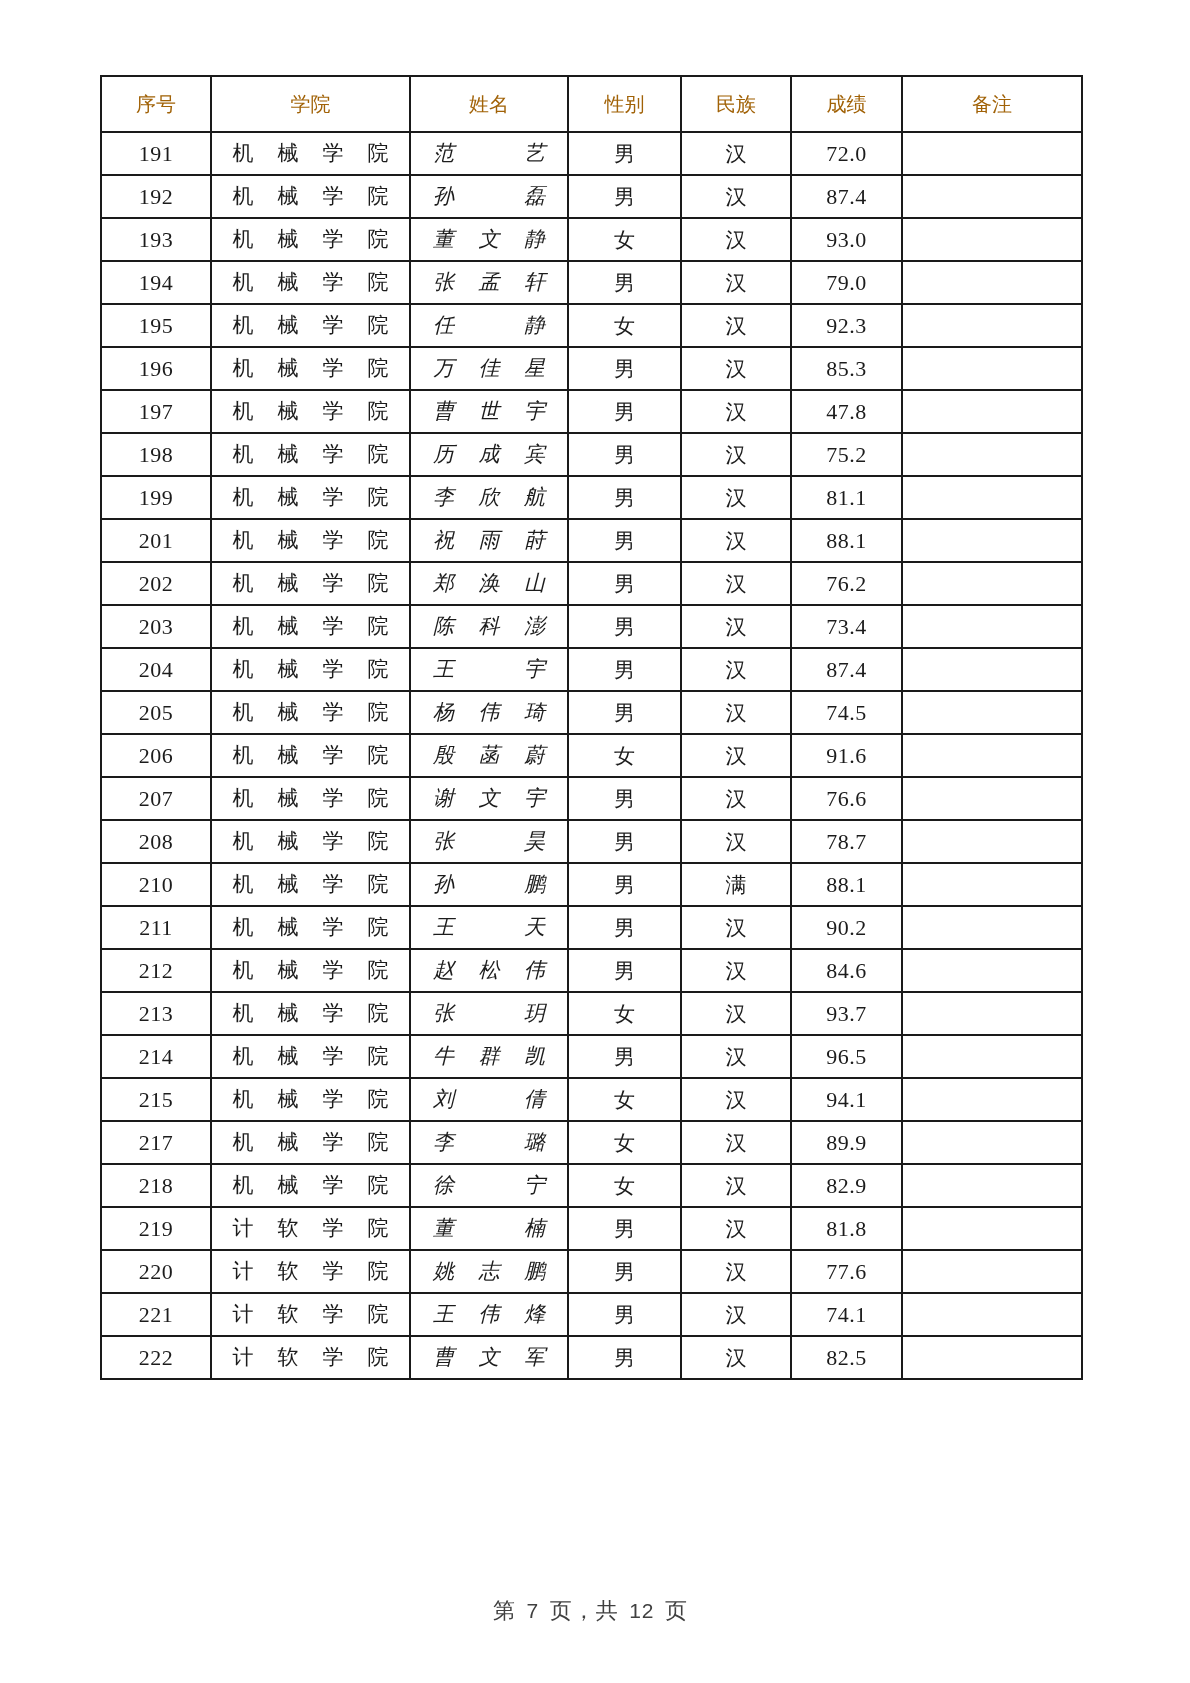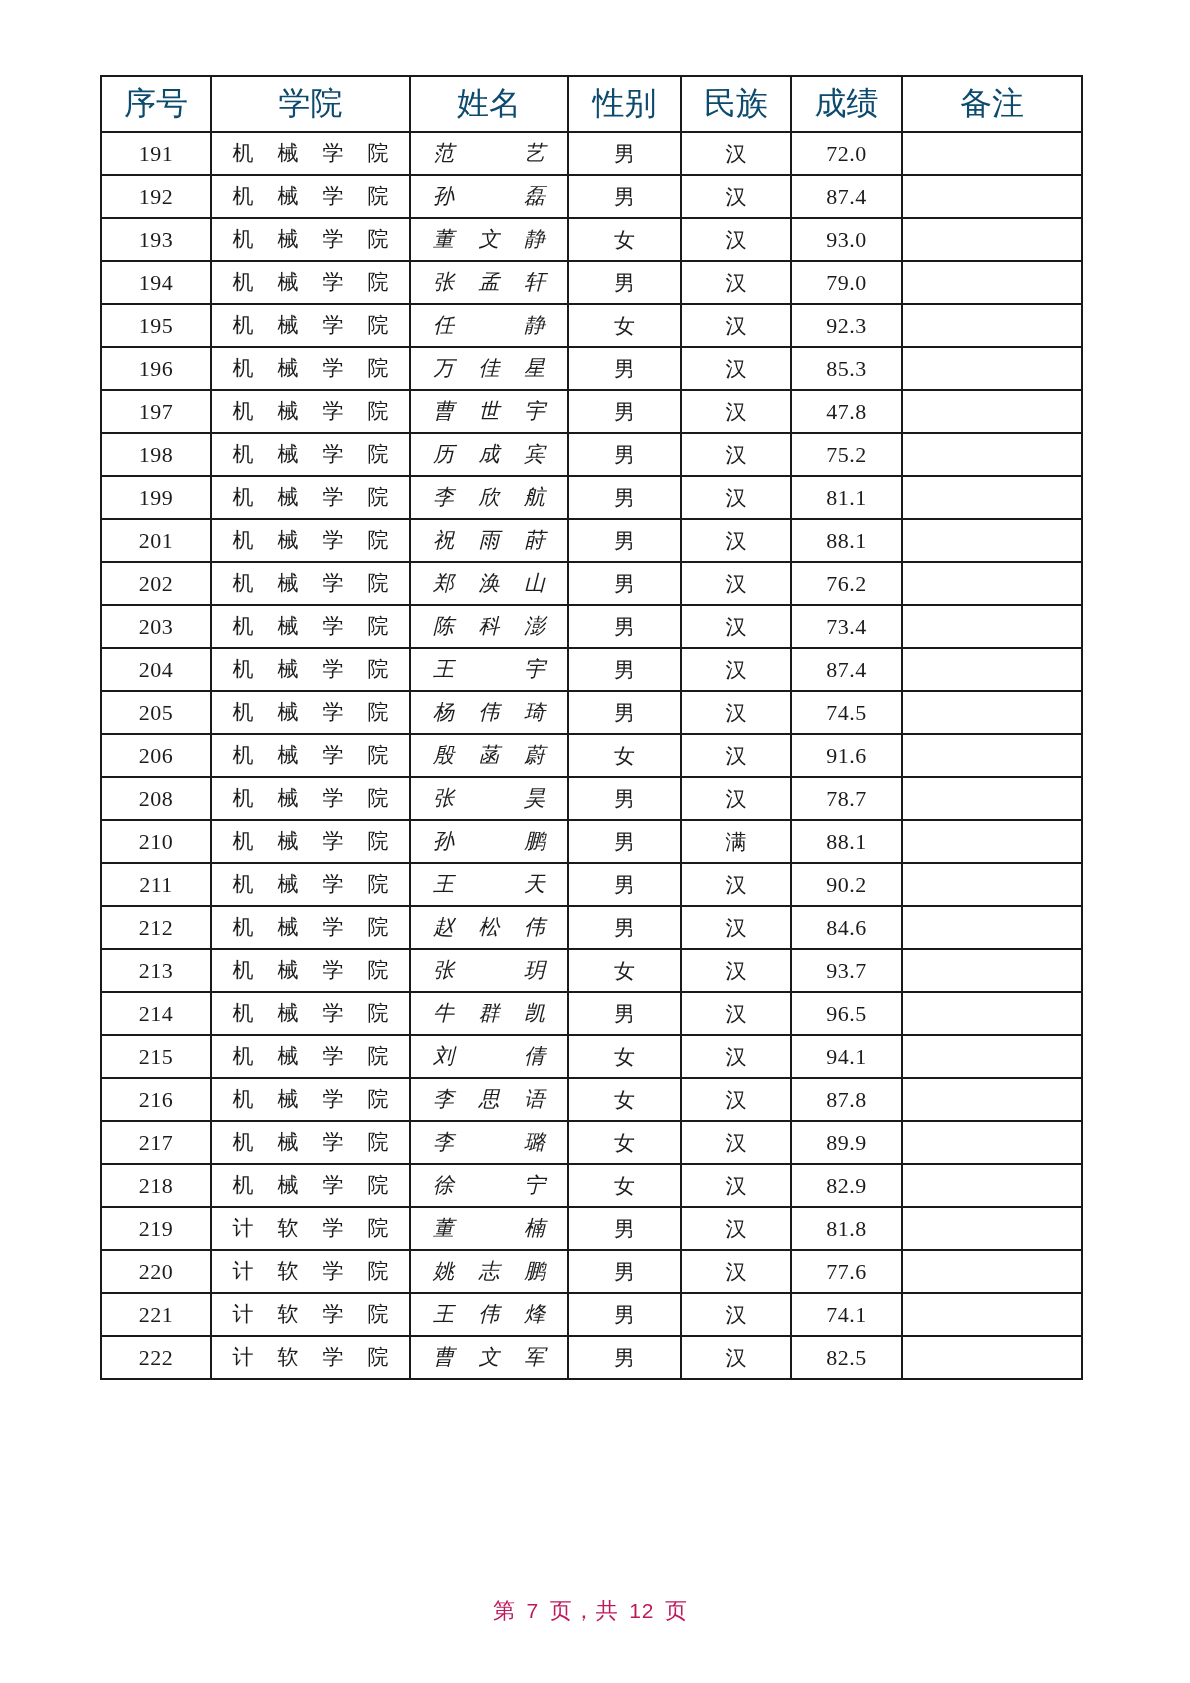--- a/index.html
+++ b/index.html
@@ -33,24 +33,24 @@
     border: 2px solid #1a1a1a;
     padding: 0;
     overflow: hidden;
     white-space: nowrap;
   }
   table.roster thead tr { height: 56px; }
   table.roster tbody tr { height: 43px; }
   th.hcell {
     font-family: Liberation Sans, sans-serif;
     font-weight: 500;
-    font-size: 32px;
+    font-size: 20px;
     text-align: center;
     vertical-align: middle;
-    color: #0c4a6e;
+    color: #a16207;
   }
   td {
     text-align: center;
     vertical-align: middle;
     font-size: 21px;
   }
   td.c-no, td.c-score {
     font-family: "Liberation Serif", serif;
     font-size: 22px;
     letter-spacing: 0.5px;
@@ -64,21 +64,21 @@
   }
   .w-college { width: 156px; }
   .w-name   { width: 112px; font-style: italic; }
   .page-footer {
     position: absolute;
     left: 100px;
     top: 1596px;
     width: 981px;
     text-align: center;
     font-size: 22px;
-    color: #be185d;
+    color: #404040;
     letter-spacing: 1px;
   }
   .page-footer .num {
     font-family: "Liberation Sans", sans-serif;
     font-size: 21px;
     margin: 0 4px;
   }
 </style>
 </head>
 <body>
@@ -236,20 +236,29 @@
         <tr>
           <td class="c-no">206</td>
           <td class="c-college"><span class="dist w-college">机械学院</span></td>
           <td class="c-name"><span class="dist w-name">殷菡蔚</span></td>
           <td class="c-gender">女</td>
           <td class="c-ethnic">汉</td>
           <td class="c-score">91.6</td>
           <td class="c-remark"></td>
         </tr>
         <tr>
+          <td class="c-no">207</td>
+          <td class="c-college"><span class="dist w-college">机械学院</span></td>
+          <td class="c-name"><span class="dist w-name">谢文宇</span></td>
+          <td class="c-gender">男</td>
+          <td class="c-ethnic">汉</td>
+          <td class="c-score">76.6</td>
+          <td class="c-remark"></td>
+        </tr>
+        <tr>
           <td class="c-no">208</td>
           <td class="c-college"><span class="dist w-college">机械学院</span></td>
           <td class="c-name"><span class="dist w-name">张昊</span></td>
           <td class="c-gender">男</td>
           <td class="c-ethnic">汉</td>
           <td class="c-score">78.7</td>
           <td class="c-remark"></td>
         </tr>
         <tr>
           <td class="c-no">210</td>
@@ -296,29 +305,20 @@
           <td class="c-score">96.5</td>
           <td class="c-remark"></td>
         </tr>
         <tr>
           <td class="c-no">215</td>
           <td class="c-college"><span class="dist w-college">机械学院</span></td>
           <td class="c-name"><span class="dist w-name">刘倩</span></td>
           <td class="c-gender">女</td>
           <td class="c-ethnic">汉</td>
           <td class="c-score">94.1</td>
-          <td class="c-remark"></td>
-        </tr>
-        <tr>
-          <td class="c-no">216</td>
-          <td class="c-college"><span class="dist w-college">机械学院</span></td>
-          <td class="c-name"><span class="dist w-name">李思语</span></td>
-          <td class="c-gender">女</td>
-          <td class="c-ethnic">汉</td>
-          <td class="c-score">87.8</td>
           <td class="c-remark"></td>
         </tr>
         <tr>
           <td class="c-no">217</td>
           <td class="c-college"><span class="dist w-college">机械学院</span></td>
           <td class="c-name"><span class="dist w-name">李璐</span></td>
           <td class="c-gender">女</td>
           <td class="c-ethnic">汉</td>
           <td class="c-score">89.9</td>
           <td class="c-remark"></td>

